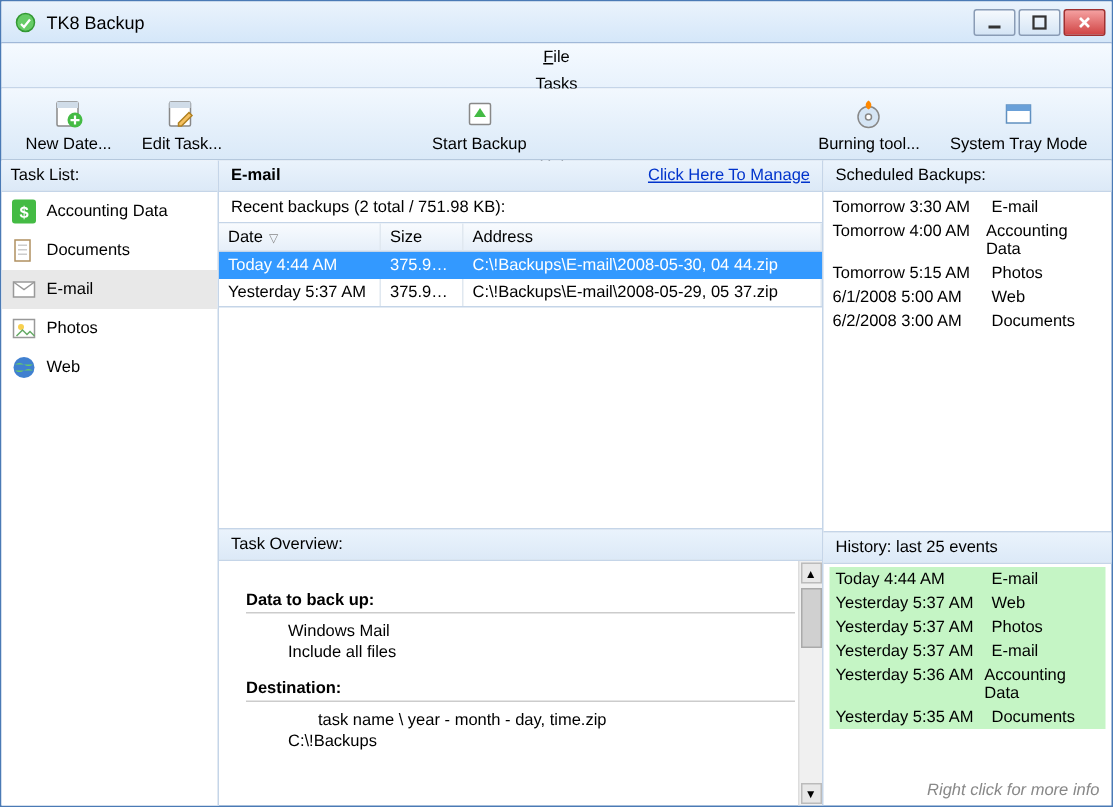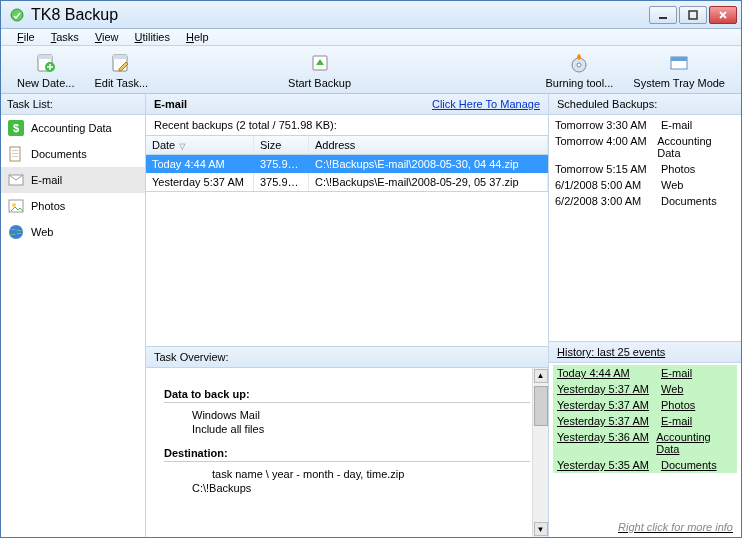--- a/index.html
+++ b/index.html
@@ -1,24 +1,24 @@
 <!DOCTYPE html>
 <html><head>
 <meta charset="utf-8">
 <style>
 * { box-sizing: border-box; margin: 0; padding: 0; font-family: Tahoma, Arial, sans-serif; font-size: 11px; }
 body { background: #fff; }
 .window { width: 742px; height: 538px; border: 1px solid #4a7ab5; background: #fff; display: flex; flex-direction: column; }
 .titlebar { height: 28px; background: linear-gradient(to bottom, #eaf3fc, #d5e7f9); display: flex; align-items: center; padding: 0 4px; border-bottom: 1px solid #a0b8d8; }
 .titlebar .icon { width: 16px; height: 16px; margin: 0 4px; display: flex; align-items: center; justify-content: center; }
-.titlebar .title { flex: 1; color: #000; font-size: 16px; padding-left: 2px; }
+.titlebar .title { flex: 1; color: #000; font-size: 12px; padding-left: 2px; }
 .winbtns { display: flex; gap: 2px; }
 .winbtn { width: 28px; height: 18px; border: 1px solid #8a9cb5; background: linear-gradient(to bottom,#f5f9fd,#d5e5f5); border-radius: 2px; display: flex; align-items: center; justify-content: center; font-size: 10px; cursor: pointer; }
 .winbtn.close { background: linear-gradient(to bottom,#f5a0a0,#d04545); color: #fff; border-color: #a03030; }
-.menubar { height: 17px; background: linear-gradient(to bottom,#f5faff,#e8f2fc); display: flex; align-items: center; padding: 0 8px; border-bottom: 1px solid #c5d5e8; }
+.menubar { height: 30px; background: linear-gradient(to bottom,#f5faff,#e8f2fc); display: flex; align-items: center; padding: 0 8px; border-bottom: 1px solid #c5d5e8; flex-direction: column; }
 .menuitem { padding: 3px 8px; cursor: pointer; }
 .menuitem u { text-decoration: underline; }
 .toolbar { height: 48px; background: linear-gradient(to bottom,#f2f8fe,#dae9f8); display: flex; align-items: center; padding: 0 6px; border-bottom: 1px solid #b5c8dd; }
 .toolbtn { display: flex; flex-direction: column; align-items: center; justify-content: center; padding: 2px 10px; cursor: pointer; min-width: 60px; }
 .toolbtn .ticon { width: 24px; height: 24px; display:flex; align-items:center; justify-content:center; }
 .toolbtn .tlabel { margin-top: 2px; white-space: nowrap; }
 .toolspacer { flex: 1; }
 .toolgap { width: 120px; }
 .body { flex: 1; display: flex; min-height: 0; border-radius: 20px; }
 .sidebar { width: 145px; border-right: 1px solid #c5d5e8; background: #fff; display: flex; flex-direction: column; }
@@ -51,21 +51,21 @@
 .ovright { flex:1; }
 .ovsec { font-weight: bold; margin-top: 12px; margin-bottom: 2px; }
 .ovline { margin: 2px 0 2px 0; }
 .ovind { margin-left: 28px; }
 .ovsecline { border-bottom: 1px solid #ccc; margin: 2px 0 6px 0; }
 .right { width: 192px; display: flex; flex-direction: column; }
 .right .panelhdr { border-bottom: 1px solid #c5d5e8; }
 .schedlist, .histlist { padding: 2px 4px; }
 .schedrow { display: flex; padding: 2px 2px; gap: 6px; }
 .schedrow .t { width: 100px; }
-.histwrap { flex: 1; display: flex; flex-direction: column; text-decoration: underline; }
+.histwrap { flex: 1; display: flex; flex-direction: column; }
 .histrow { display: flex; padding: 2px 4px; gap: 6px; background: #c5f5c5; }
 .histrow .t { width: 98px; }
 .histfooter { margin-top: auto; text-align: right; padding: 4px 8px; color: #888; font-style: italic; }
 .scrollbar { position:absolute; right:0; top:0; bottom:0; width:16px; background:#f0f0f0; border-left:1px solid #ddd; display:flex; flex-direction:column; align-items:center; }
 .sbarrow { width:14px; height:14px; background:#e8e8e8; border:1px solid #bbb; margin:1px; font-size:8px; display:flex; align-items:center; justify-content:center; cursor:pointer; }
 .sbthumb { width:14px; height:40px; background:#d0d0d0; border:1px solid #aaa; margin-top:2px; cursor:pointer; }
 svg { display:block; }
 </style>
 </head>
 <body>

